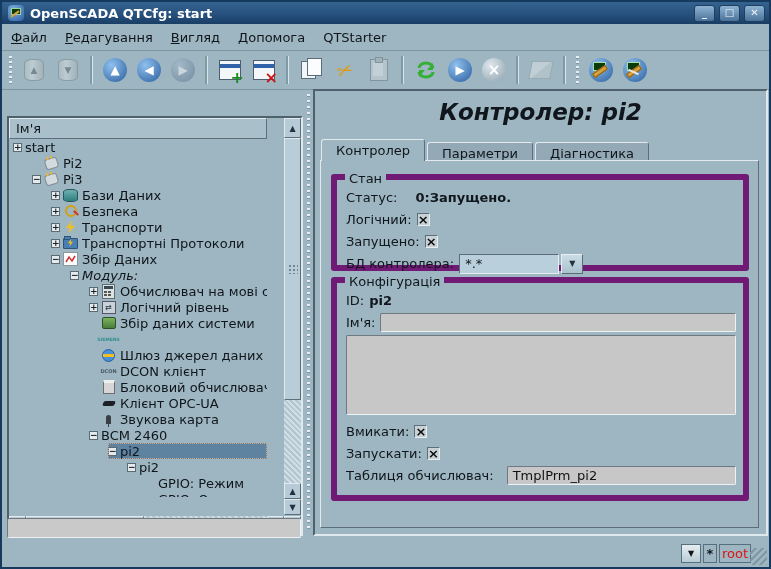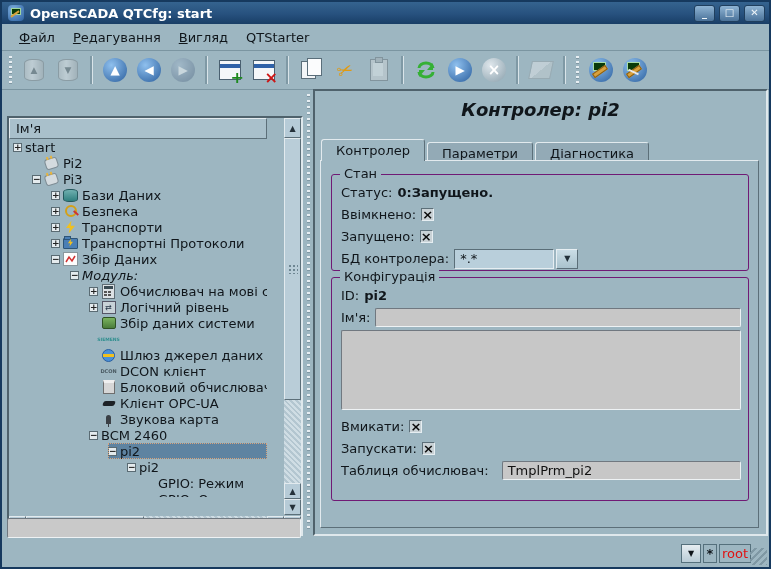--- a/index.html
+++ b/index.html
@@ -15,21 +15,21 @@
   .tb-appicon{width:16px;height:16px;border-radius:4px;margin:0 6px 0 2px;
     background:radial-gradient(circle at 35% 30%,#7fb0e0,#2b5f9e);position:relative;flex:0 0 auto;}
   .tb-appicon::before{content:"";position:absolute;left:3px;top:3px;width:8px;height:5px;background:#0a3b0a;border:1px solid #9fd49f;}
   .tb-appicon::after{content:"";position:absolute;left:2px;top:8px;width:10px;height:2px;background:#d9a13c;transform:rotate(-35deg);}
   #titlebar .title{color:#fff;font-weight:bold;font-size:13px;flex:1;white-space:nowrap;}
   .winbtn{width:19px;height:15px;margin-left:4px;border-radius:3px;flex:0 0 auto;
     background:linear-gradient(180deg,#8fb4d4,#4a7299);border:1px solid #203f5e;
     color:#eef4f8;font-size:10px;line-height:13px;text-align:center;font-weight:bold;}
   
   #menubar{position:absolute;left:0;top:22px;right:0;height:26px;display:flex;align-items:center;
-    padding-left:8px;border-bottom:1px solid #7b95a1;background:#9db6c1;}
+    padding-left:0;border-bottom:1px solid #7b95a1;background:#9db6c1;}
   .menu-item{display:inline-block;padding:3px 9px;white-space:nowrap;}
   .menu-item::first-letter{text-decoration:underline;}
   .menu-item.no-ul::first-letter{text-decoration:none;}
   
   #toolbar{position:absolute;left:0;top:49px;right:0;height:38px;display:flex;align-items:center;
     border-bottom:1px solid #7b95a1;background:#9db6c1;padding-left:2px;}
   .tb-handle{width:5px;height:28px;margin:0 4px;flex:0 0 auto;
     background-image:repeating-linear-gradient(180deg,#e7eef2 0 2px,#8098a4 2px 3px,transparent 3px 5px);background-size:3px 100%;background-repeat:repeat-y;background-position:1px 0;}
   .tb-sep{width:2px;height:28px;margin:0 5px;flex:0 0 auto;background:#7f99a5;border-right:1px solid #d9e4e9;}
   .tb-btn{width:32px;height:32px;display:flex;align-items:center;justify-content:center;flex:0 0 auto;margin:0 1px;}
@@ -108,29 +108,29 @@
   #msg-field{position:absolute;left:5px;top:516px;width:294px;height:20px;box-sizing:border-box;
     background:#c9c9c9;border:1px solid;border-color:#707880 #eef2f4 #eef2f4 #707880;border-radius:2px;}
   
   #splitter{position:absolute;left:303px;top:92px;width:7px;height:436px;
     background-image:repeating-linear-gradient(180deg,#e7eef2 0 2px,#8098a4 2px 3px,transparent 3px 6px);
     background-size:3px 100%;background-repeat:repeat-y;background-position:2px 0;}
   
   #rightpanel{position:absolute;left:311px;top:87px;right:1px;bottom:31px;box-sizing:border-box;
     border:2px solid;border-color:#4f626c #dfe8ec #dfe8ec #4f626c;background:#9db6c1;}
   #panel-title{position:absolute;left:0;right:0;top:8px;text-align:center;
-    font-size:18px;font-weight:bold;font-style:italic;}
+    font-size:23px;font-weight:bold;font-style:italic;}
   #tabs{position:absolute;left:6px;top:48px;height:22px;display:flex;align-items:flex-end;}
   .tab{box-sizing:border-box;padding:3px 14px 2px;border:1px solid;border-bottom:none;
     border-color:#e2eaee #5c6f79 transparent #e2eaee;border-radius:3px 3px 0 0;
     background:#93aab6;height:19px;margin-right:2px;font-size:13px;}
   .tab.active{background:#9db6c1;height:22px;position:relative;z-index:3;font-size:13px;}
   #tabframe{position:absolute;left:5px;top:69px;right:7px;bottom:6px;box-sizing:border-box;
     border:1px solid;border-color:#e2eaee #5c6f79 #5c6f79 #e2eaee;background:#9db6c1;}
-  .groupbox{position:absolute;box-sizing:border-box;border:1px solid #701a75;border-radius:3px;}
+  .groupbox{position:absolute;box-sizing:border-box;border:6px solid #701a75;border-radius:3px;}
   .groupbox .legend{position:absolute;top:-9px;left:8px;background:#9db6c1;padding:0 4px;font-size:13px;}
   .frow{display:flex;align-items:center;margin:5px 0 0 9px;height:17px;}
   .flabel{margin-right:5px;white-space:nowrap;}
   .bold{font-weight:bold;}
   .checkbox{width:13px;height:13px;box-sizing:border-box;background:#c9d2d6;
     border:1px solid;border-color:#5c6f79 #e6eef2 #e6eef2 #5c6f79;
     display:flex;align-items:center;justify-content:center;color:#0a0a0a;font-weight:bold;font-size:13px;line-height:11px;}
   .checkbox.checked::after{content:"×";margin-top:-1px;}
   .tinput{box-sizing:border-box;height:19px;background:#c7c7c7;border:1px solid;
     border-color:#707880 #eef2f4 #eef2f4 #707880;border-radius:2px;padding:1px 5px;font-size:13px;
@@ -163,20 +163,21 @@
     <span class="title">OpenSCADA QTCfg: start</span>
     <span class="winbtn">_</span>
     <span class="winbtn">□</span>
     <span class="winbtn">✕</span>
   </div>
 
   <div id="menubar">
       <span class="menu-item">Файл</span>
       <span class="menu-item">Редагування</span>
       <span class="menu-item">Вигляд</span>
+      <span class="menu-item">Допомога</span>
       <span class="menu-item no-ul">QTStarter</span>
     </div>
 
   <div id="toolbar">
       <span class="tb-handle"></span>
       <span class="tb-btn disabled">
         <span class="g-db">
           <span class="g-db-arrow">▲</span>
         </span>
       </span>
@@ -494,26 +495,26 @@
     <div id="panel-title">Контролер: pi2</div>
     <div id="tabs">
         <span class="tab active">Контролер</span>
         <span class="tab">Параметри</span>
         <span class="tab">Діагностика</span>
       </div>
     <div id="tabframe">
 
       <div class="groupbox" style="left:10px;top:13px;right:9px;height:97px;">
         <span class="legend">Стан</span>
-        <div class="frow" style="margin-top:9px;">
+        <div class="frow" style="margin-top:9px;gap:13px;">
           <span class="flabel">Статус:</span>
           <span class="bold">0:Запущено.</span>
         </div>
         <div class="frow">
-          <span class="flabel">Ввімкнено:</span>
+          <span class="flabel">Логічний:</span>
           <span class="checkbox checked"></span>
         </div>
         <div class="frow">
           <span class="flabel">Запущено:</span>
           <span class="checkbox checked"></span>
         </div>
         <div class="frow">
           <span class="flabel">БД контролера:</span>
           <span class="combo">
             <span class="cfield">*.*</span>

